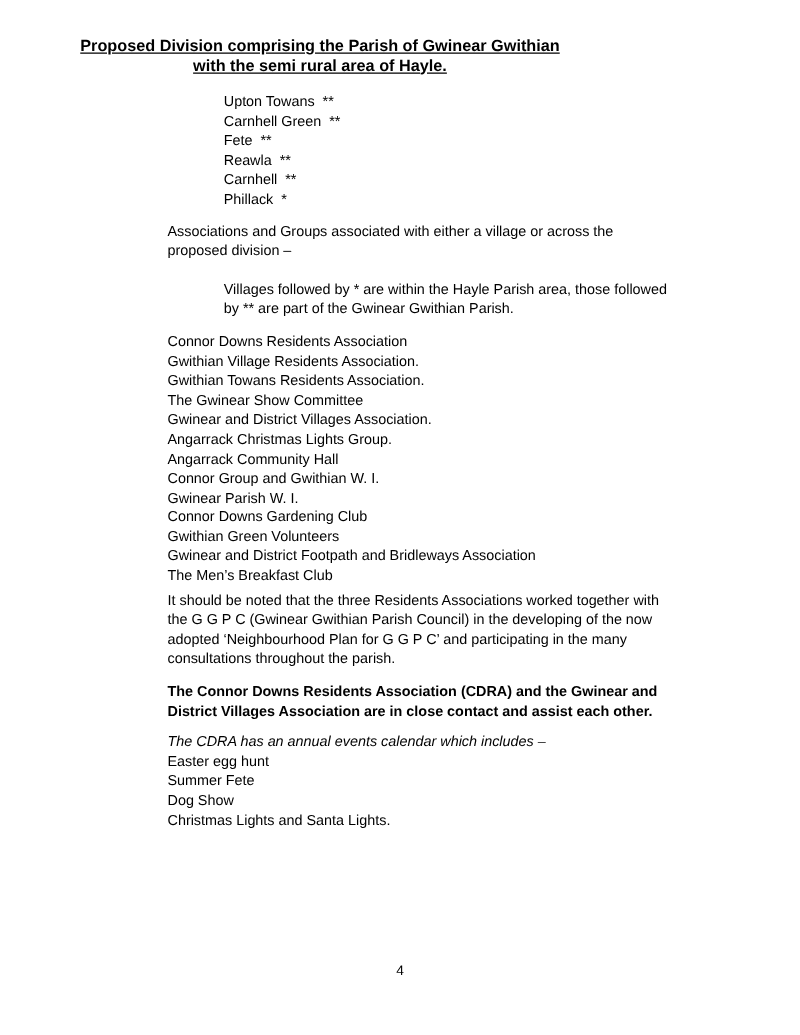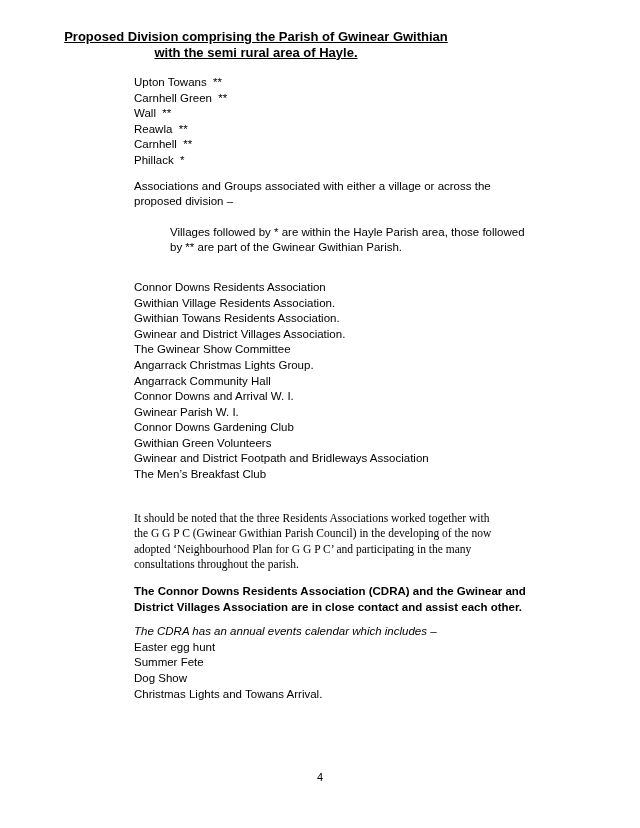--- a/index.html
+++ b/index.html
@@ -44,24 +44,24 @@
   }
   .indent {
     margin-left: 36px;
   }
   .doc-list {
     margin: 0;
   }
   .doc-line {
     white-space: pre-wrap;
   }
-  .mt-blank  { margin-top: 15px; }
+  .mt-blank  { margin-top: 15px; margin-left: 45px; }
   .mt-para   { margin-top: 10px; }
-  .mt-list   { margin-top: 24px; }
-  .mt-para2  { margin-top: 28px; font-family: Liberation Serif, serif; }
+  .mt-list   { margin-top: 11px; }
+  .mt-para2  { margin-top: 4px; }
   .mt-para3  { margin-top: 11px; font-weight: bold; }
   .mt-para4  { margin-top: 9px; font-style: italic; }
   .mt-para5  { margin-top: 10px; }
   .page-number {
     position: absolute;
     top: 770px;
     left: 0;
     width: 640px;
     text-align: center;
     font-size: 11px;
@@ -76,41 +76,41 @@
   <div class="title-block">
     <div class="title-line">Proposed Division comprising the Parish of Gwinear Gwithian</div>
     <div class="title-line">with the semi rural area of Hayle.</div>
   </div>
 
   <div class="body-col">
 
     <div class="doc-list indent mt-blank">
         <div class="doc-line">Upton Towans  **</div>
         <div class="doc-line">Carnhell Green  **</div>
-        <div class="doc-line">Wall  **</div>
+        <div class="doc-line">Fete  **</div>
         <div class="doc-line">Reawla  **</div>
         <div class="doc-line">Carnhell  **</div>
         <div class="doc-line">Phillack  *</div>
       </div>
 
     <p class="para mt-para">Associations and Groups associated with either a village or across the
 proposed division –</p>
 
     <p class="para indent mt-blank">Villages followed by * are within the Hayle Parish area, those followed
 by ** are part of the Gwinear Gwithian Parish.</p>
 
     <div class="doc-list indent mt-list">
         <div class="doc-line">Connor Downs Residents Association</div>
         <div class="doc-line">Gwithian Village Residents Association.</div>
         <div class="doc-line">Gwithian Towans Residents Association.</div>
+        <div class="doc-line">The Gwinear Show Committee</div>
         <div class="doc-line">Gwinear and District Villages Association.</div>
-        <div class="doc-line">The Gwinear Show Committee</div>
         <div class="doc-line">Angarrack Christmas Lights Group.</div>
         <div class="doc-line">Angarrack Community Hall</div>
-        <div class="doc-line">Connor Downs and Arrival W. I.</div>
+        <div class="doc-line">Connor Group and Gwithian W. I.</div>
         <div class="doc-line">Gwinear Parish W. I.</div>
         <div class="doc-line">Connor Downs Gardening Club</div>
         <div class="doc-line">Gwithian Green Volunteers</div>
         <div class="doc-line">Gwinear and District Footpath and Bridleways Association</div>
         <div class="doc-line">The Men’s Breakfast Club</div>
       </div>
 
     <p class="para mt-para2">It should be noted that the three Residents Associations worked together with
 the G G P C (Gwinear Gwithian Parish Council) in the developing of the now
 adopted ‘Neighbourhood Plan for G G P C’ and participating in the many
@@ -118,21 +118,21 @@
 
     <p class="para mt-para3">The Connor Downs Residents Association (CDRA) and the Gwinear and
 District Villages Association are in close contact and assist each other.</p>
 
     <p class="para mt-para4">The CDRA has an annual events calendar which includes –</p>
 
     <div class="doc-list indent">
         <div class="doc-line">Easter egg hunt</div>
         <div class="doc-line">Summer Fete</div>
         <div class="doc-line">Dog Show</div>
-        <div class="doc-line">Christmas Lights and Towans Arrival.</div>
+        <div class="doc-line">Christmas Lights and Santa Lights.</div>
       </div>
 
 
   </div>
 
   <div class="page-number">4</div>
 
 </div>
 
 </body></html>

